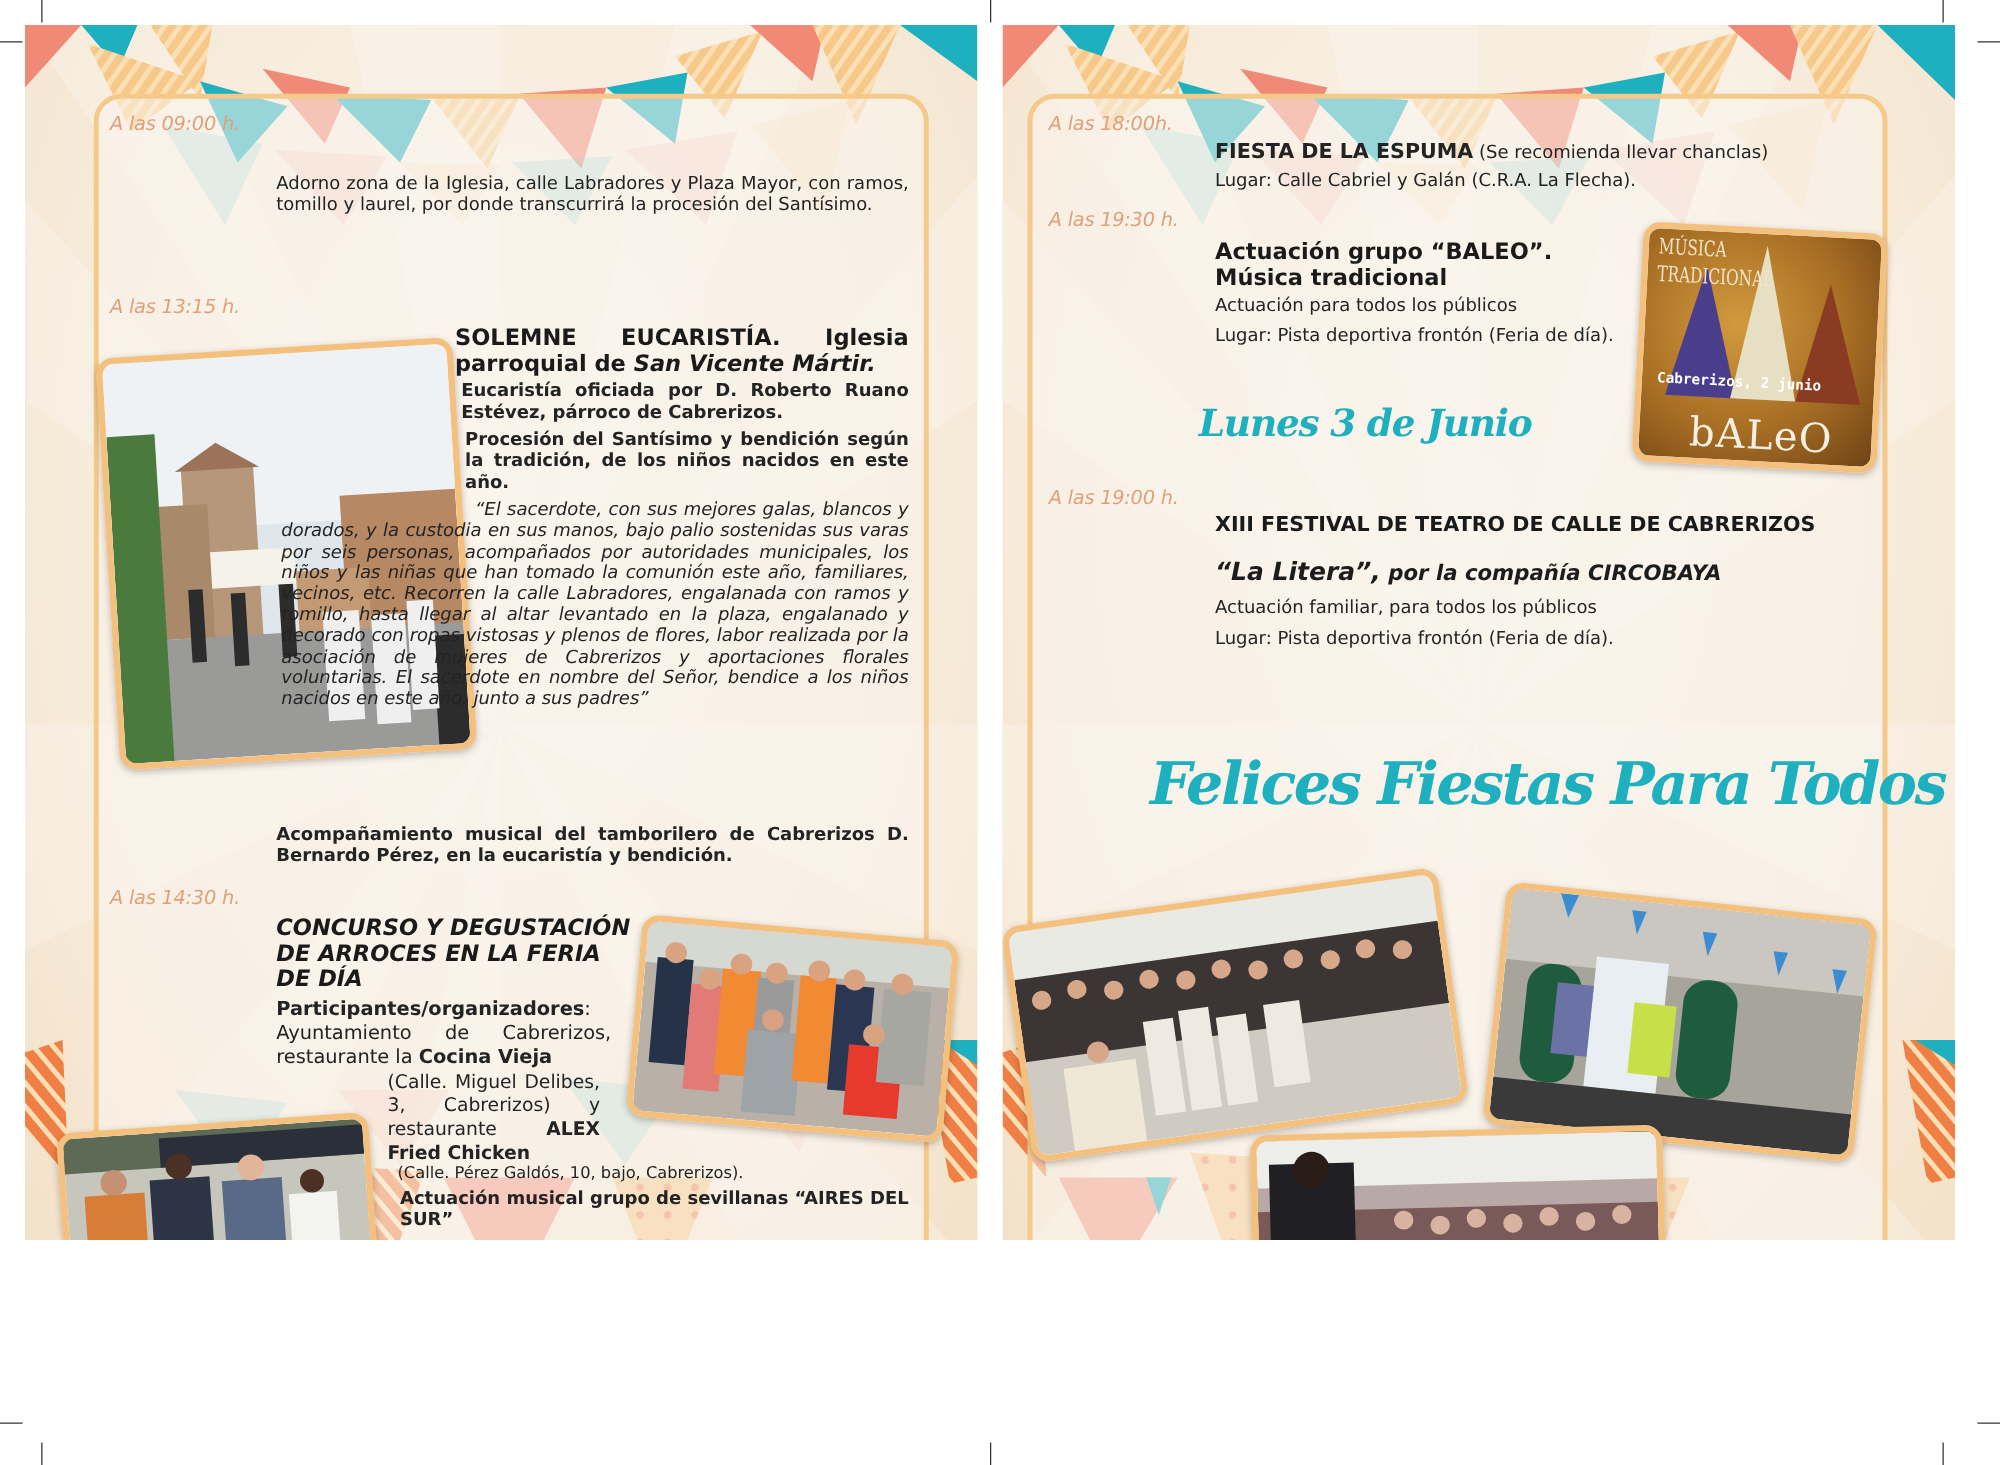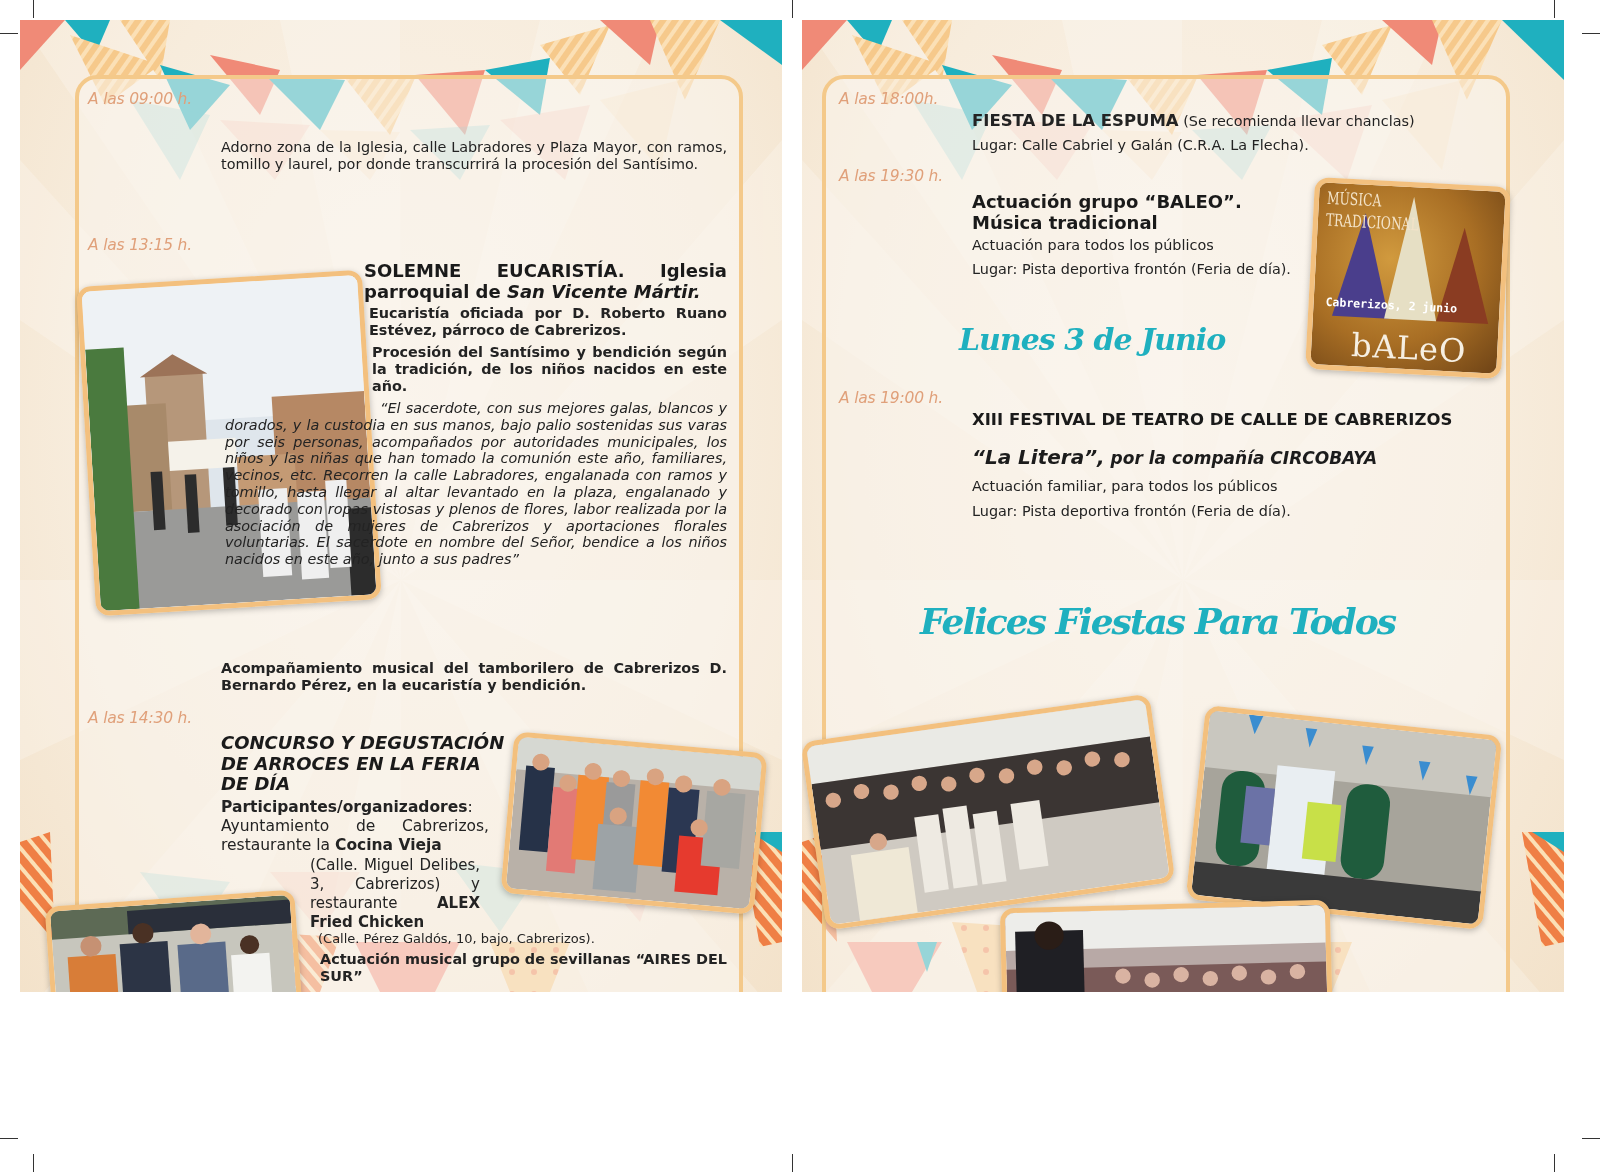--- a/index.html
+++ b/index.html
@@ -334,21 +334,21 @@
   </div>
 
   <div class="script" style="left:157px;top:302px;font-size:30px;">Lunes 3 de Junio</div>
 
   <div class="time" style="left:37px;top:369px;">A las 19:00 h.</div>
   <div class="heading" style="left:170px;top:390px;width:540px;font-size:16.5px;">XIII FESTIVAL DE TEATRO DE CALLE DE CABRERIZOS</div>
   <div style="position:absolute;left:170px;top:425px;width:540px;font-weight:bold;font-style:italic;font-size:17px;"><span style="font-size:20px;">“La Litera”,</span><span> por la compañía CIRCOBAYA</span></div>
   <div class="txt" style="left:170px;top:458px;width:500px;">Actuación familiar, para todos los públicos</div>
   <div class="txt" style="left:170px;top:483px;width:500px;">Lugar: Pista deportiva frontón (Feria de día).</div>
 
-  <div class="script" style="left:118px;top:580px;font-size:36px;letter-spacing:-2px;">Felices Fiestas Para Todos</div>
+  <div class="script" style="left:118px;top:580px;font-size:47px;letter-spacing:-2px;">Felices Fiestas Para Todos</div>
 
   <div class="photo" style="left:10px;top:697px;width:352px;height:190px;transform:rotate(-8deg);">
     <svg width="100%" height="100%" viewBox="0 0 352 190" preserveAspectRatio="none">
       <rect width="352" height="190" fill="#cfcac2"></rect>
       <rect width="352" height="40" fill="#eaeae5"></rect>
       <g fill="#3b3533">
           <rect x="0" y="40" width="352" height="70"></rect>
         </g>
       <g fill="#eeeae2">
           <rect x="100" y="90" width="25" height="80"></rect>

